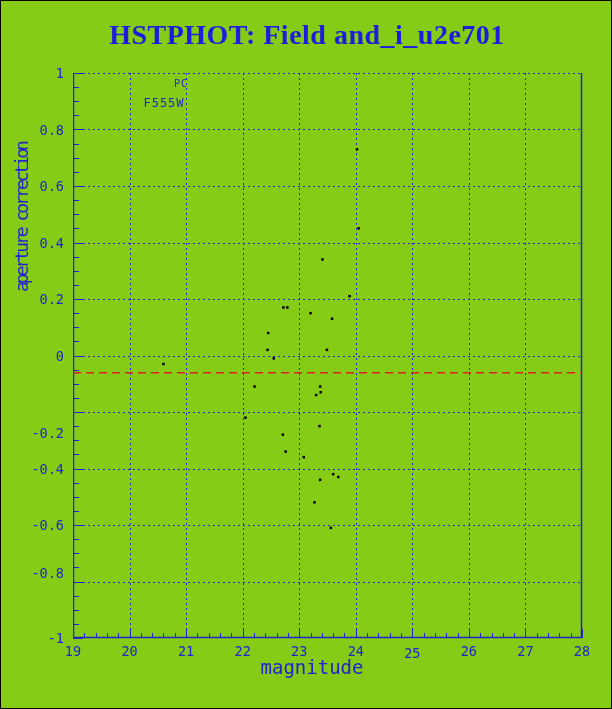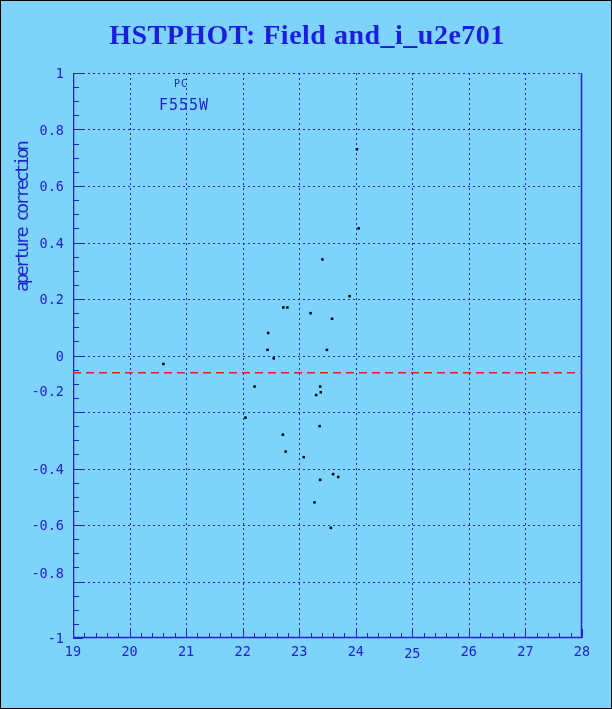--- a/index.html
+++ b/index.html
@@ -1,38 +1,38 @@
 <!DOCTYPE html>
 <html><head>
 <meta charset="utf-8">
 <style>
   html,body { margin:0; padding:0; background:#fff; }
   #canvas {
     position:relative; width:612px; height:709px;
-    box-sizing:border-box; border:1px solid #000; background:#7dd3fc;
+    box-sizing:border-box; border:1px solid #000; background:#84cc16;
     font-family:"DejaVu Sans Mono", monospace; overflow:hidden;
   }
   .title {
     position:absolute; top:18px; left:0; width:612px; text-align:center;
     font-family:"Liberation Serif", serif; font-weight:bold; font-size:28px;
     color:#1d1ddd; letter-spacing:0.5px;
   }
   .plot-svg { position:absolute; left:72px; top:72px; }
   .y-axis-label {
     position:absolute; left:8px; top:68px; height:298px; width:24px;
     writing-mode:vertical-rl; transform:rotate(180deg);
     display:flex; align-items:center; justify-content:center;
     font-size:18px; letter-spacing:-3px; color:#2323cb;
   }
   .x-axis-label {
     position:absolute; left:231px; top:655px; width:160px; text-align:center;
     font-size:19px; color:#2323cb;
   }
   .detector-label { position:absolute; left:160px; top:77px; width:40px; text-align:center; font-size:10px; color:#2323cb; letter-spacing:1px; }
-  .filter-label   { position:absolute; left:148px; top:95px; width:70px; text-align:center; font-size:15px; color:#2323cb; letter-spacing:1px; }
+  .filter-label   { position:absolute; left:128px; top:95px; width:70px; text-align:center; font-size:12px; color:#2323cb; letter-spacing:1px; }
   .annotation {
     position:absolute; left:73px; top:130px; font-size:13.5px; letter-spacing:1px;
     color:#2323cb; white-space:nowrap;
   }
   .entries-box {
     position:absolute; left:353px; top:71px; width:228px; height:21px;
     box-sizing:border-box; border:2px solid #2323cb; background:transparent;
     display:flex; justify-content:space-between; align-items:center;
     padding:0 9px; font-size:15px; color:#2323cb; letter-spacing:1px;
   }
@@ -185,37 +185,38 @@
       <rect x="264.0" y="402.7" width="2.5" height="2.5" fill="#000000"></rect>
       <rect x="245.9" y="405.6" width="2.5" height="2.5" fill="#000000"></rect>
       <rect x="240.2" y="428.1" width="2.5" height="2.5" fill="#000000"></rect>
       <rect x="256.6" y="453.6" width="2.5" height="2.5" fill="#000000"></rect>
     </svg>
 
   <div class="detector-label">PC</div>
   <div class="filter-label">F555W</div>
 
 
+  <div class="x-axis-label">magnitude</div>
 
   <div id="tick-labels">
       <div class="tick-label x-tick-label" style="left: 54px; top: 642px;">19</div>
       <div class="tick-label x-tick-label" style="left: 110.556px; top: 642px;">20</div>
       <div class="tick-label x-tick-label" style="left: 167.111px; top: 642px;">21</div>
       <div class="tick-label x-tick-label" style="left: 223.667px; top: 642px;">22</div>
       <div class="tick-label x-tick-label" style="left: 280.222px; top: 642px;">23</div>
       <div class="tick-label x-tick-label" style="left: 336.778px; top: 642px;">24</div>
       <div class="tick-label x-tick-label" style="left: 393.333px; top: 644px; text-align: center;">25</div>
       <div class="tick-label x-tick-label" style="left: 449.889px; top: 642px; text-align: center;">26</div>
       <div class="tick-label x-tick-label" style="left: 506.444px; top: 642px;">27</div>
       <div class="tick-label x-tick-label" style="left: 563px; top: 642px;">28</div>
       <div class="tick-label y-tick-label" style="left: 19px; top: 629px;">-1</div>
       <div class="tick-label y-tick-label" style="left: 19px; top: 564px;">-0.8</div>
       <div class="tick-label y-tick-label" style="left: 19px; top: 516px;">-0.6</div>
       <div class="tick-label y-tick-label" style="left: 19px; top: 459.5px;">-0.4</div>
-      <div class="tick-label y-tick-label" style="left: 19px; top: 382px;">-0.2</div>
+      <div class="tick-label y-tick-label" style="left: 19px; top: 424px;">-0.2</div>
       <div class="tick-label y-tick-label" style="left: 19px; top: 346.5px;">0</div>
       <div class="tick-label y-tick-label" style="left: 19px; top: 290px;">0.2</div>
       <div class="tick-label y-tick-label" style="left: 19px; top: 233.5px;">0.4</div>
       <div class="tick-label y-tick-label" style="left: 19px; top: 177px;">0.6</div>
       <div class="tick-label y-tick-label" style="left: 19px; top: 120.5px;">0.8</div>
       <div class="tick-label y-tick-label" style="left: 19px; top: 64px;">1</div>
     </div>
 </div>
 
 </body></html>

